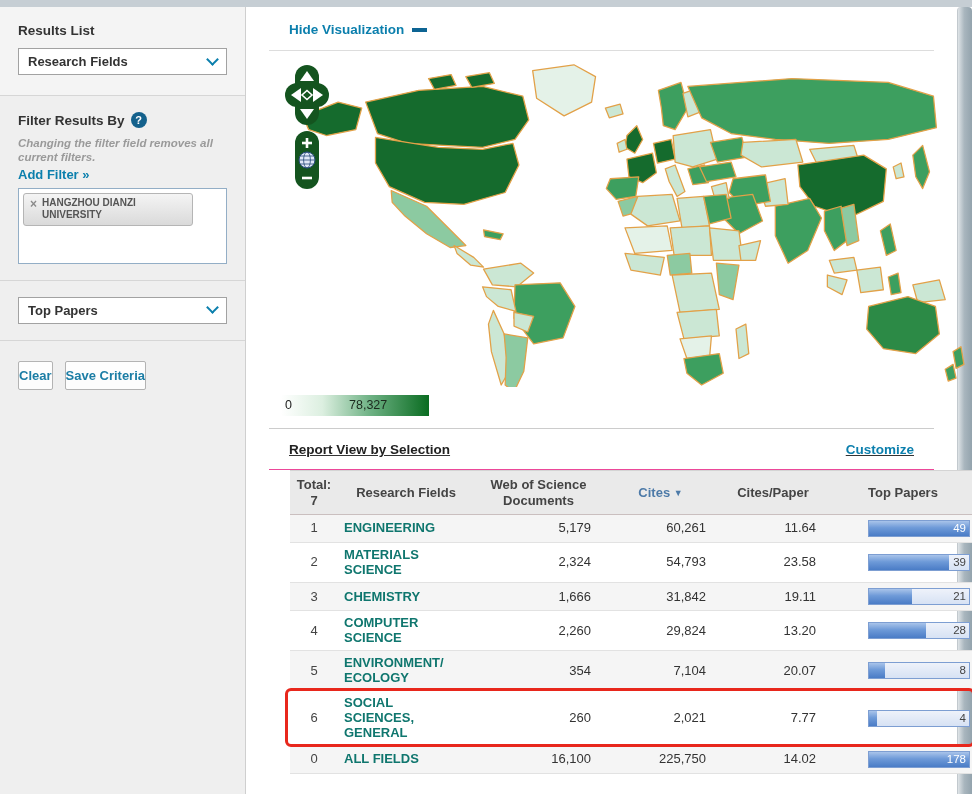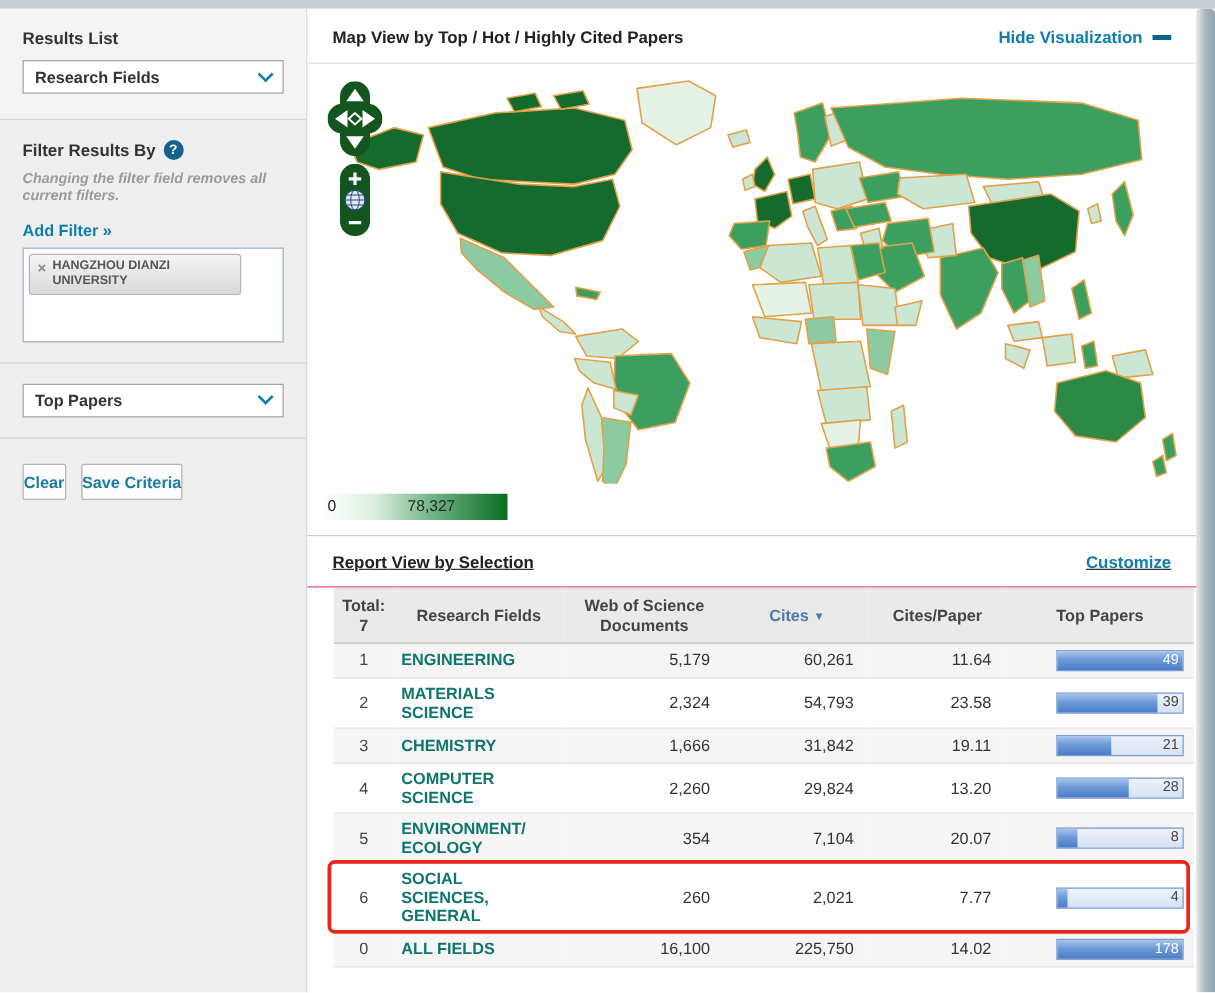--- a/index.html
+++ b/index.html
@@ -1,38 +1,38 @@
 <!DOCTYPE html>
 <html><head>
 <meta charset="utf-8">
 <style>
   * { margin:0; padding:0; box-sizing:border-box; }
   html,body { width:972px; height:794px; overflow:hidden; background:#fff;
     font-family:"Liberation Sans", sans-serif; font-size:13px; color:#333; }
   .screen { width:972px; height:794px; position:relative; background:#fff; }
   .top-strip { height:7px; background:#c6ced4; width:100%; }
-  .app { display:flex; height:787px; }
+  .app { display:flex; height:787px;gap:23px; }
 
   
   .sidebar { width:246px; background:#efefef; border-right:1px solid #cfcfcf; flex:0 0 246px; }
   .sb-section { padding:16px 18px; border-bottom:1px solid #d6d6d6; }
   .sb-section.results { background:#f4f4f4; padding-bottom:20px; }
   .sb-section.no-border { border-bottom:none; }
   .sb-heading { font-weight:bold; font-size:13.5px; color:#333; margin-bottom:10px; }
   .sb-heading-row { display:flex; align-items:center; gap:6px; margin-bottom:8px; }
   .sb-heading-row .sb-heading { margin-bottom:0; }
   .help-badge { width:16px; height:16px; border-radius:50%; background:#14618c; color:#fff;
     font-size:11px; font-weight:bold; display:flex; align-items:center; justify-content:center; cursor:pointer; }
   .selectbox { height:27px; background:#fff; border:1px solid #a2a2a2; display:flex;
     align-items:center; justify-content:space-between; padding:0 9px; cursor:pointer; }
   .selectbox .sel-text { font-weight:bold; color:#333; }
   .chev { width:9px; height:9px; border-right:2.5px solid #0b7fad; border-bottom:2.5px solid #0b7fad;
     transform:rotate(45deg); margin-top:-5px; }
   .filter-note { font-style:italic; font-weight:bold; color:#9a9a9a; font-size:11.5px;
-    line-height:1.25; margin-bottom:12px; }
+    line-height:1.25; margin-bottom:2px; }
   .add-filter { color:#0b7fad; font-weight:bold; font-size:13px; text-decoration:none;
     display:inline-block; margin-bottom:6px; cursor:pointer; }
   .filter-box { background:#fff; border:1px solid #93aec6; height:76px; padding:4px; }
   .chip { display:inline-flex; gap:5px; align-items:flex-start; background:linear-gradient(#f4f4f4,#dadada);
     border:1px solid #b5b5b5; border-radius:3px; padding:3px 7px 4px 6px; max-width:170px; cursor:pointer; }
   .chip .chip-x { color:#8a8a8a; font-weight:bold; font-size:12px; line-height:1.2; cursor:pointer; }
   .chip .chip-label { font-weight:bold; font-size:10px; color:#555; line-height:1.2; }
   .btn-row { display:flex; gap:12px; padding-top:4px; }
   .btn { background:#fdfdfd; border:1px solid #b3b3b3; border-radius:2px; color:#1b7da5;
     font-weight:bold; font-size:13px; padding:6px 0; cursor:pointer; font-family:inherit; }
@@ -133,21 +133,20 @@
         <div class="btn-row">
           <button class="btn">Clear</button>
           <button class="btn">Save Criteria</button>
         </div>
       </div>
     </aside>
 
     <main class="main">
 
       <div class="panel-head">
-        <span class="panel-title">Map View by Top / Hot / Highly Cited Papers</span>
         <a class="teal-link">
           <span>Hide Visualization</span>
           <span class="dash-ic"></span>
         </a>
       </div>
 
       <div class="map-area">
         <svg class="map-svg" viewBox="0 0 700 340" preserveAspectRatio="xMidYMid meet">
 
           <polygon class="m-dark" points="22,64 58,50 82,56 76,78 46,84 28,78"></polygon>

